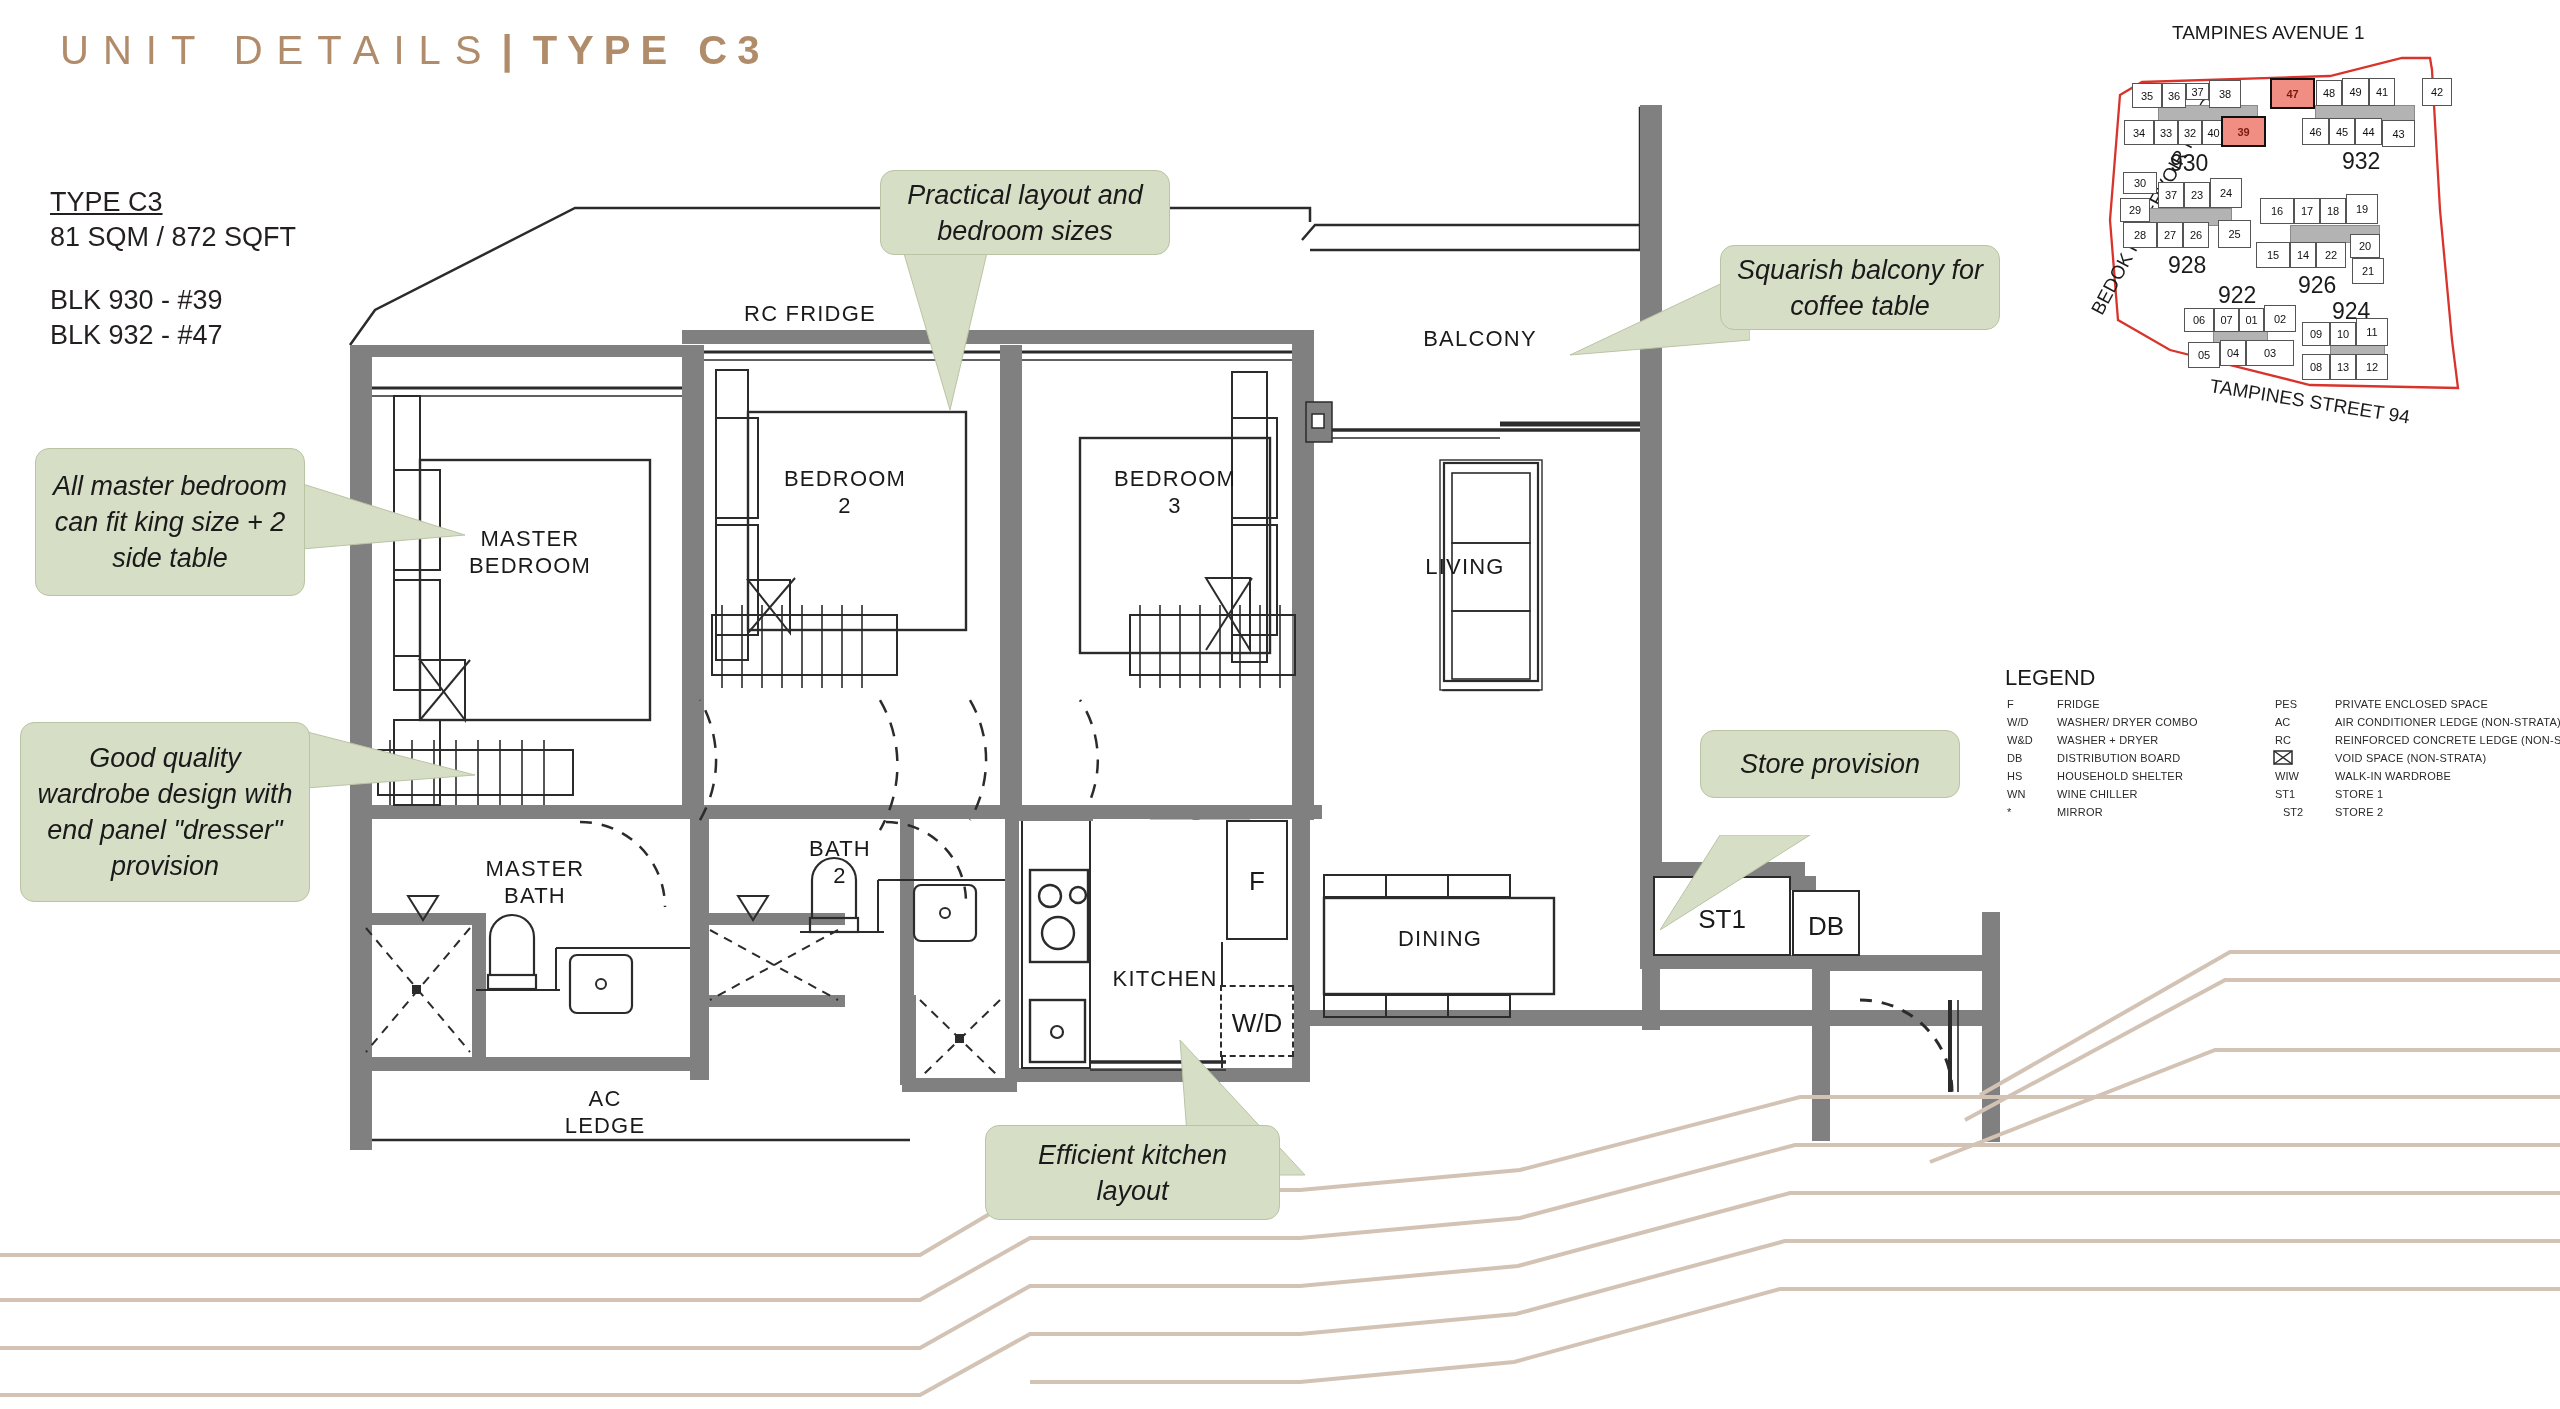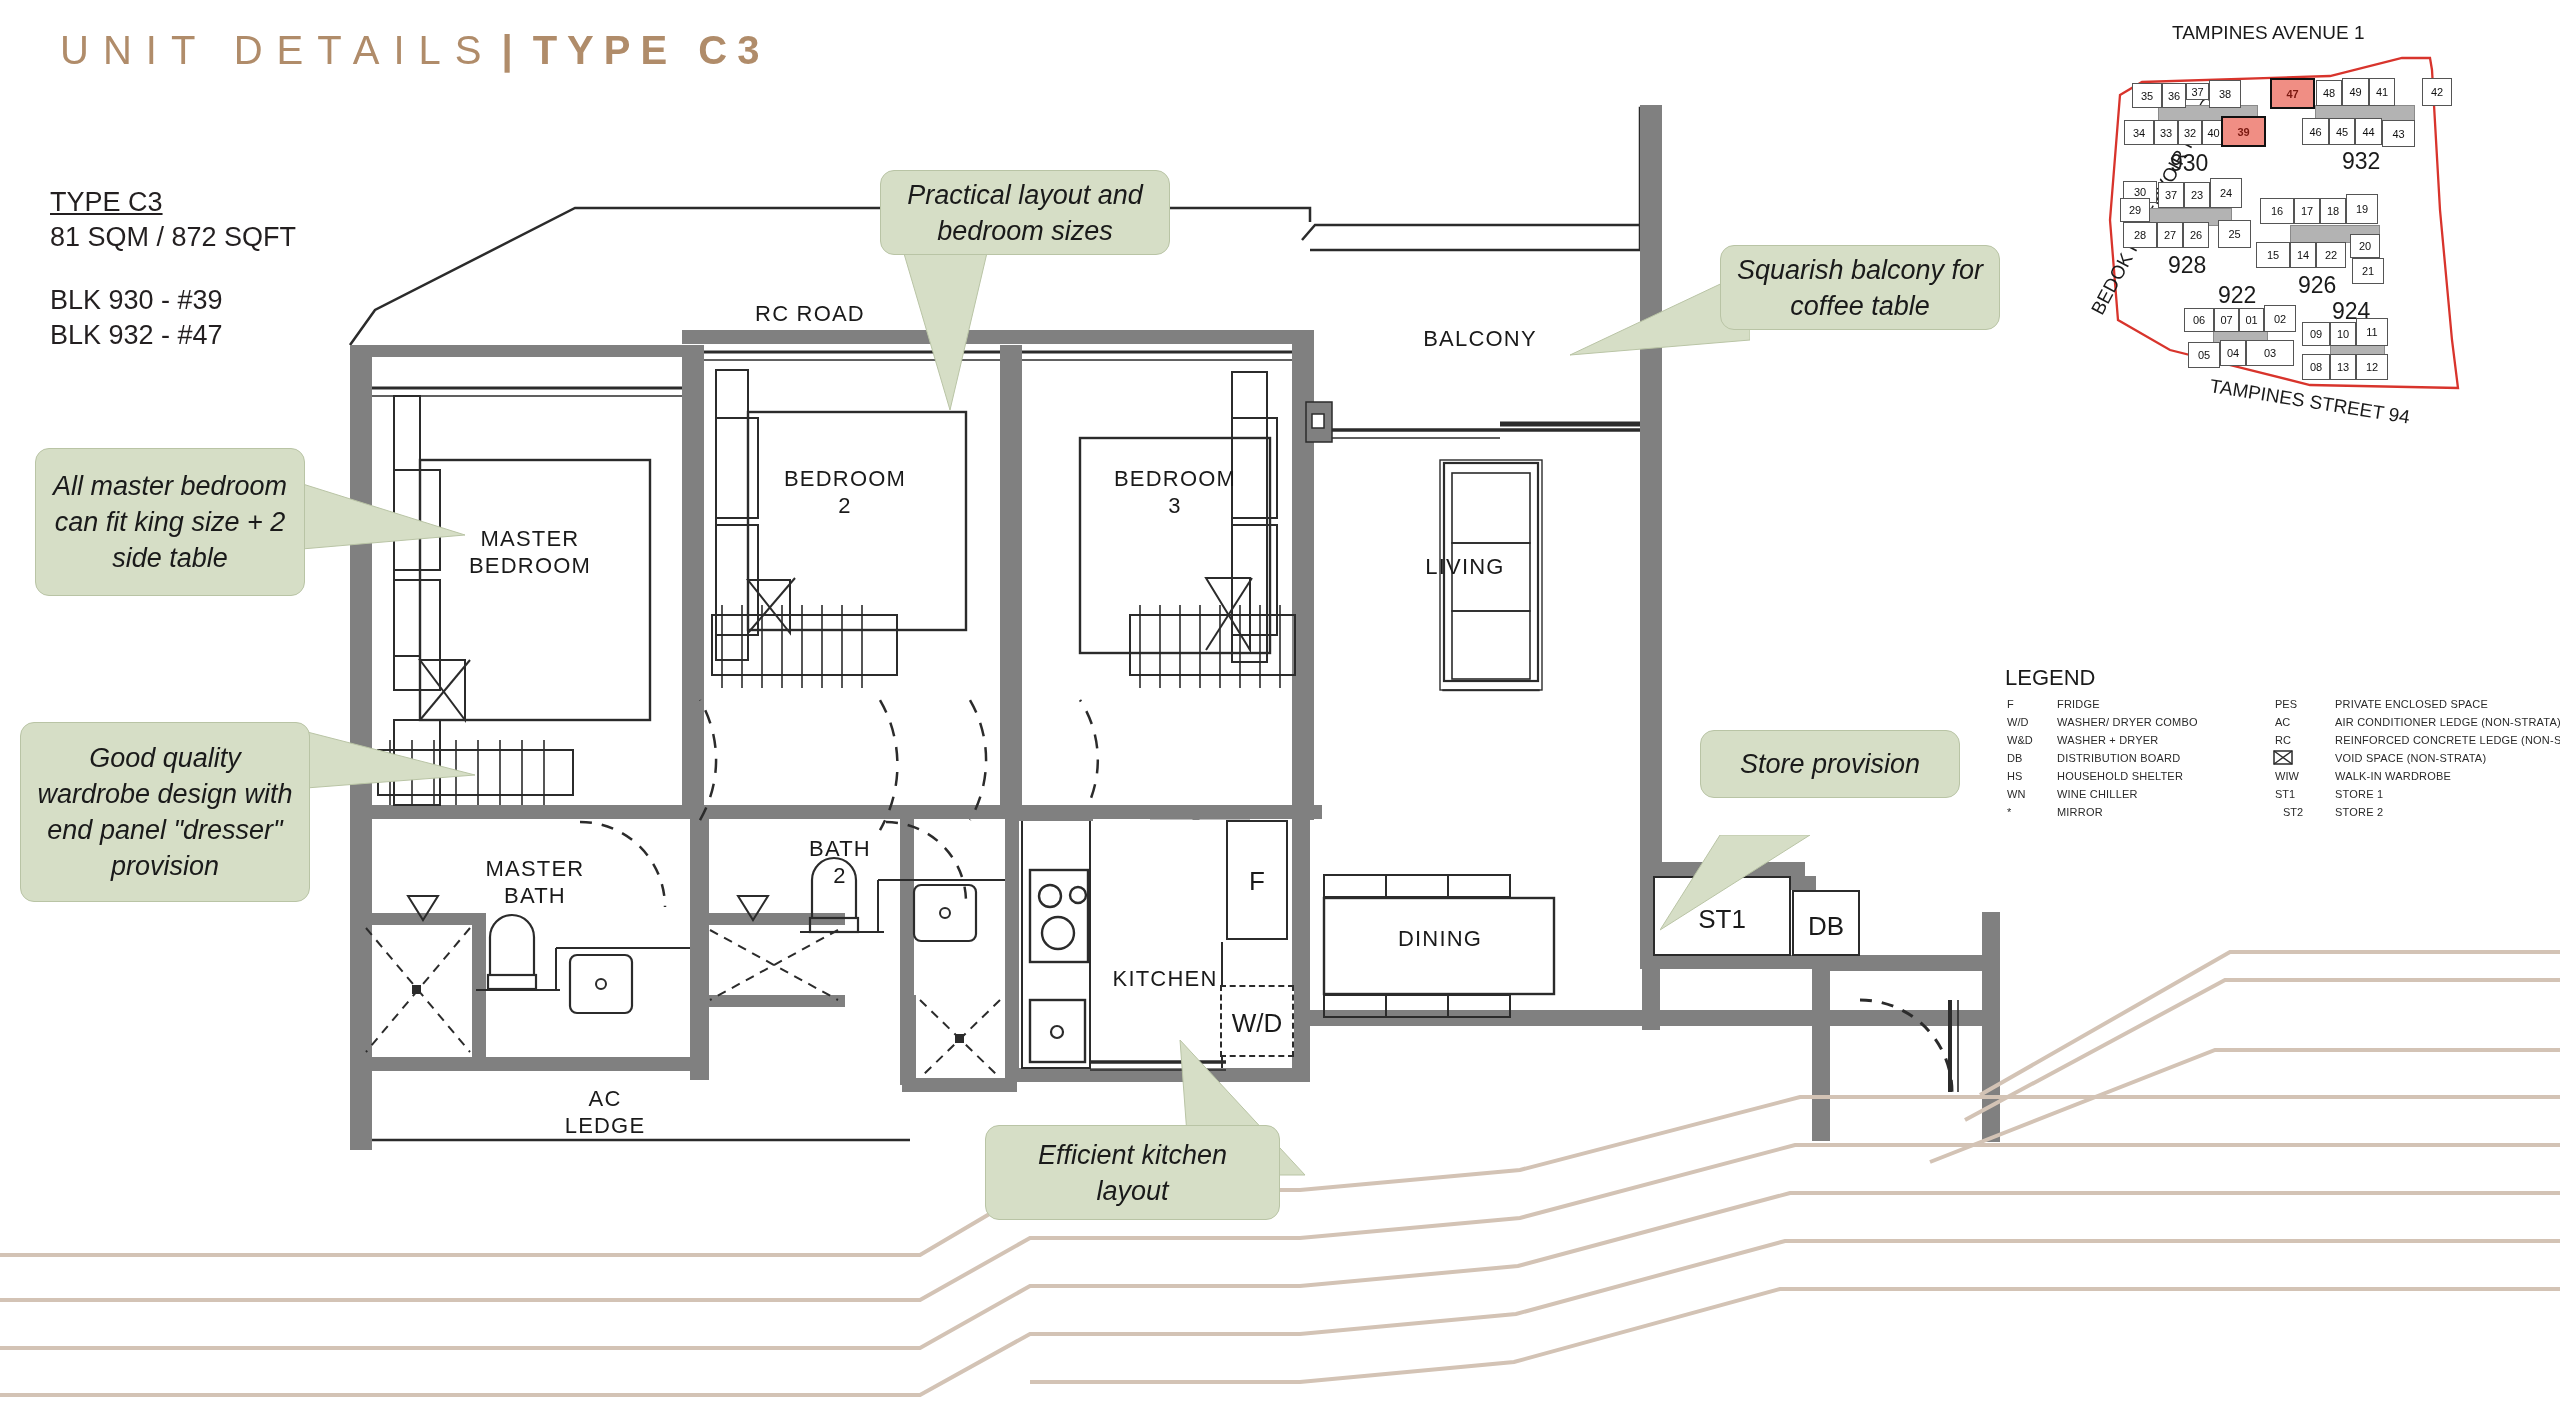--- a/index.html
+++ b/index.html
@@ -283,21 +283,21 @@
   </div>
 
   <div class="abs box" style="left:1653px;top:876px;width:138px;height:80px;">
     <div class="lab-sm" style="margin-top:26px;font-size:26px;">ST1</div>
   </div>
 
   <div class="abs box" style="left:1792px;top:890px;width:68px;height:66px;">
     <div class="lab-sm" style="margin-top:19px;font-size:26px;">DB</div>
   </div>
 
-  <div class="abs room-label" style="left:700px;top:300px;width:220px;">RC ROAD</div>
+  <div class="abs room-label" style="left:700px;top:300px;width:220px;">RC FRIDGE</div>
   <div class="abs room-label" style="left:415px;top:525px;width:230px;">MASTER
 BEDROOM</div>
   <div class="abs room-label" style="left:730px;top:465px;width:230px;">BEDROOM
 2</div>
   <div class="abs room-label" style="left:1080px;top:465px;width:190px;">BEDROOM
 3</div>
   <div class="abs room-label" style="left:1370px;top:325px;width:220px;">BALCONY</div>
   <div class="abs room-label" style="left:1400px;top:553px;width:130px;">LIVING</div>
   <div class="abs room-label" style="left:430px;top:855px;width:210px;">MASTER
 BATH</div>
@@ -418,21 +418,21 @@
   <div class="kp-unit" style="left:262px;top:58px;width:27px;height:28px;">49</div>
   <div class="kp-unit" style="left:289px;top:58px;width:26px;height:28px;">41</div>
   <div class="kp-unit" style="left:315px;top:58px;width:30px;height:28px;margin-left:27px;">42</div>
   <div class="kp-unit" style="left:222px;top:98px;width:27px;height:27px;">46</div>
   <div class="kp-unit" style="left:249px;top:98px;width:26px;height:27px;">45</div>
   <div class="kp-unit" style="left:275px;top:98px;width:27px;height:27px;">44</div>
   <div class="kp-unit" style="left:302px;top:100px;width:33px;height:27px;">43</div>
   <div class="kp-blk" style="left:262px;top:128px;">932</div>
 
   <div class="kp-core" style="left:62px;top:188px;width:90px;height:18px;"></div>
-  <div class="kp-unit" style="left:43px;top:161px;width:34px;height:22px;">30</div>
+  <div class="kp-unit" style="left:43px;top:152px;width:34px;height:22px;">30</div>
   <div class="kp-unit" style="left:78px;top:162px;width:26px;height:26px;">37</div>
   <div class="kp-unit" style="left:104px;top:162px;width:26px;height:26px;">23</div>
   <div class="kp-unit" style="left:130px;top:158px;width:32px;height:30px;">24</div>
   <div class="kp-unit" style="left:40px;top:178px;width:30px;height:24px;">29</div>
   <div class="kp-unit" style="left:43px;top:202px;width:34px;height:26px;">28</div>
   <div class="kp-unit" style="left:77px;top:202px;width:26px;height:26px;">27</div>
   <div class="kp-unit" style="left:103px;top:202px;width:26px;height:26px;">26</div>
   <div class="kp-unit" style="left:138px;top:200px;width:33px;height:28px;">25</div>
   <div class="kp-blk" style="left:88px;top:232px;">928</div>
 

